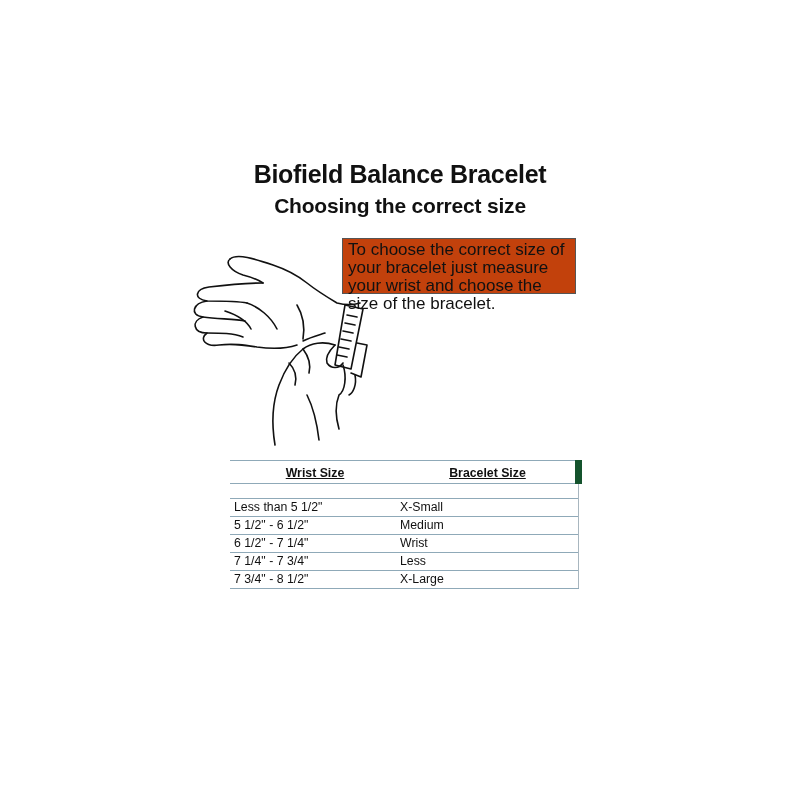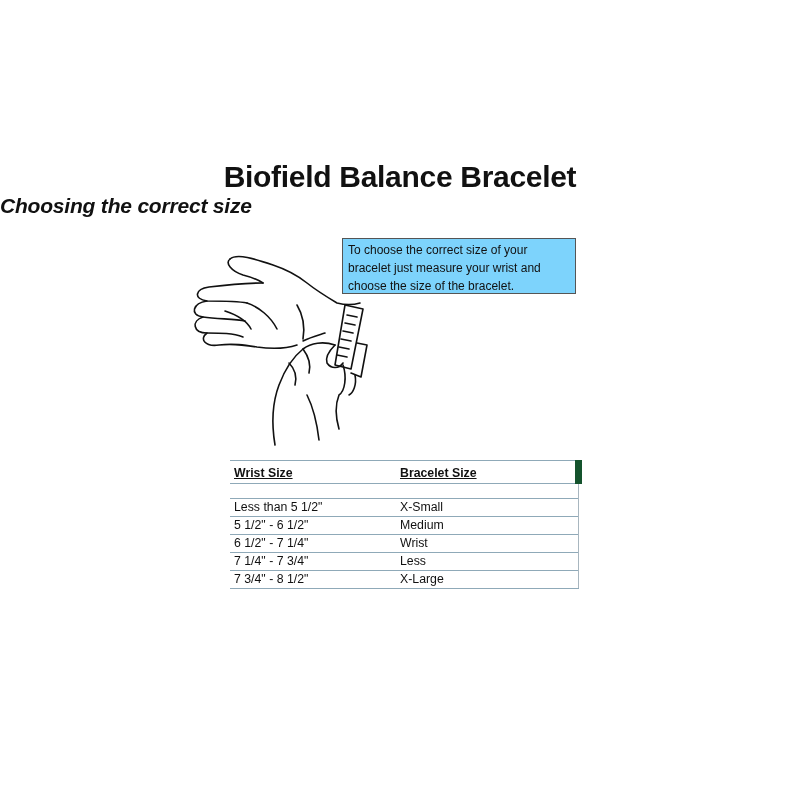--- a/index.html
+++ b/index.html
@@ -1,26 +1,26 @@
 <!DOCTYPE html>
 <html><head>
 <meta charset="utf-8">
 <style>
   html, body { margin: 0; padding: 0; background: #ffffff; }
   body { width: 800px; height: 800px; position: relative; overflow: hidden; font-family: "Liberation Sans", "DejaVu Sans", sans-serif; color: #111; }
-  .title { position: absolute; left: 0; width: 800px; top: 160px; text-align: center; font-weight: bold; font-size: 30px; letter-spacing: -0.3px; }
-  .subtitle { position: absolute; left: 0; width: 800px; top: 194px; text-align: left; font-weight: bold; font-size: 21px; letter-spacing: -0.2px; font-style: italic; }
-  .note { position: absolute; left: 342px; top: 238px; width: 234px; height: 56px; border: 1px solid #555; padding: 2px 5px; box-sizing: border-box; font-size: 12px; line-height: 18px; background: #7dd3fc; }
+  .title { position: absolute; left: 0; width: 800px; top: 160px; text-align: center; font-weight: bold; font-size: 25px; letter-spacing: -0.3px; }
+  .subtitle { position: absolute; left: 0; width: 800px; top: 194px; text-align: center; font-weight: bold; font-size: 21px; letter-spacing: -0.2px; }
+  .note { position: absolute; left: 342px; top: 238px; width: 234px; height: 56px; border: 1px solid #555; padding: 2px 5px; box-sizing: border-box; font-size: 17px; line-height: 18px; background: #c2410c; }
   .hand { position: absolute; left: 185px; top: 245px; width: 200px; height: 205px; }
   .table { position: absolute; left: 230px; top: 460px; width: 352px; border-collapse: collapse; font-size: 12.3px; }
   .table td { border-top: 1px solid #8fa9b8; padding: 0 0 0 4px; height: 17px; line-height: 17px; }
   .table tr:last-child td { border-bottom: 1px solid #8fa9b8; }
   .table td:last-child { border-right: 1px solid #a8b6bf; margin-left: 48px; }
   .table td.c1 { width: 162px; }
-  .table th { text-align: left; font-weight: bold; text-decoration: underline; border-top: 1px solid #8fa9b8; height: 20px; padding: 2px 0 0 4px; font-size: 12.3px; }
+  .table th { text-align: center; font-weight: bold; text-decoration: underline; border-top: 1px solid #8fa9b8; height: 20px; padding: 2px 0 0 4px; font-size: 12.3px; }
   .table th:last-child { border-right: 7px solid #14532d; }
   .table tr.spacer td { height: 14px; }
 </style>
 </head>
 <body>
 
 <div class="title">Biofield Balance Bracelet</div>
 <div class="subtitle">Choosing the correct size</div>
 
 <svg class="hand" viewBox="0 0 200 205" fill="none" stroke="#111" stroke-width="1.6" stroke-linecap="round" stroke-linejoin="round">

